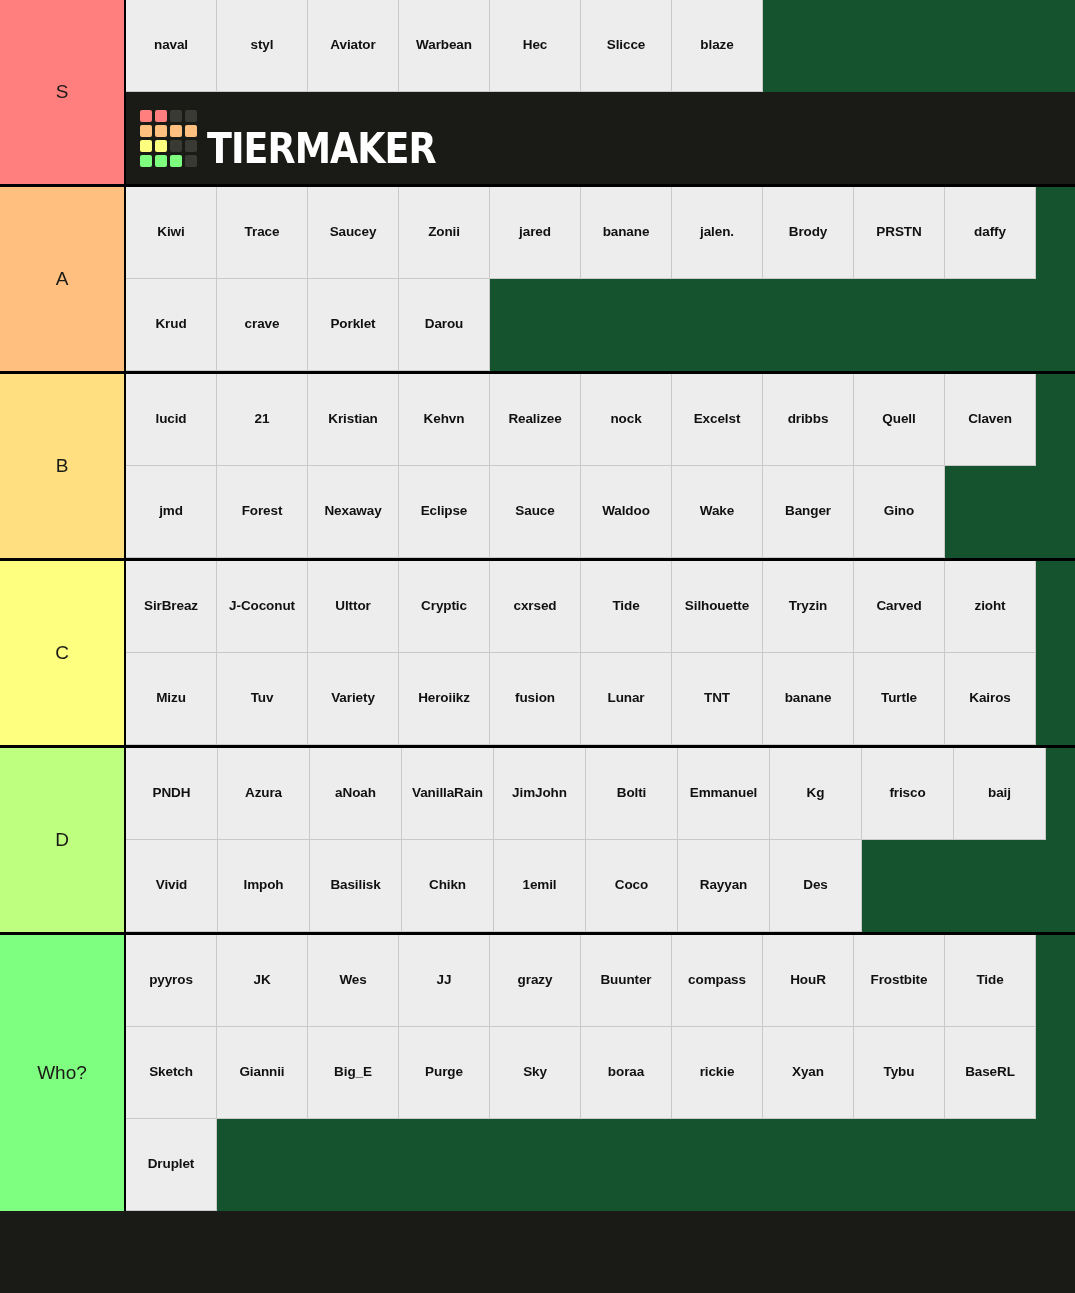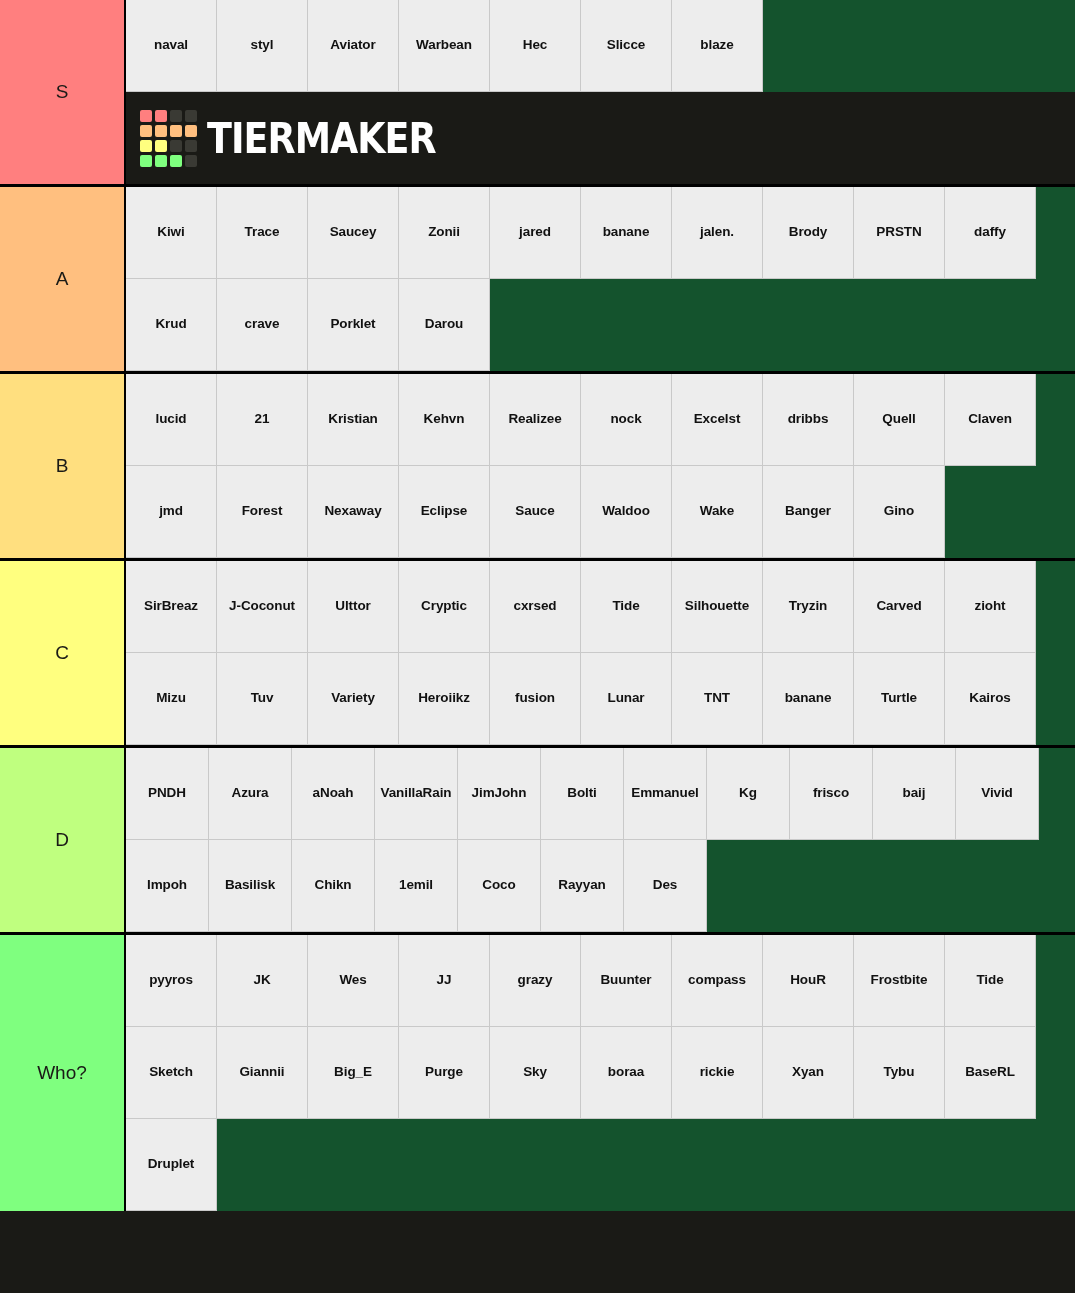--- a/index.html
+++ b/index.html
@@ -68,35 +68,35 @@
     border-right: 1px solid #c9c9c9;
     border-bottom: 1px solid #c9c9c9;
     overflow: hidden;
     line-height: 1.1;
     letter-spacing: -0.1px;
   }
 
   
   .w10 { width: 91px; }
   
-  .w-narrow { width: 83px; }
+  .w-narrow { width: 92px; }
 
   .logo-cell {
     flex: 1 1 auto;
     background: #1a1a16;
     display: flex;
     align-items: center;
     justify-content: flex-start;
     padding-left: 14px;
     height: 92px;
     box-sizing: border-box;
   }
   .logo-wrap {
     display: flex;
-    align-items: center;
+    align-items: flex-end;
     gap: 10px;
   }
   .logo-grid {
     display: grid;
     grid-template-columns: repeat(4, 12px);
     grid-template-rows: repeat(4, 12px);
     gap: 3px;
   }
   .logo-grid i {
     display: block;

